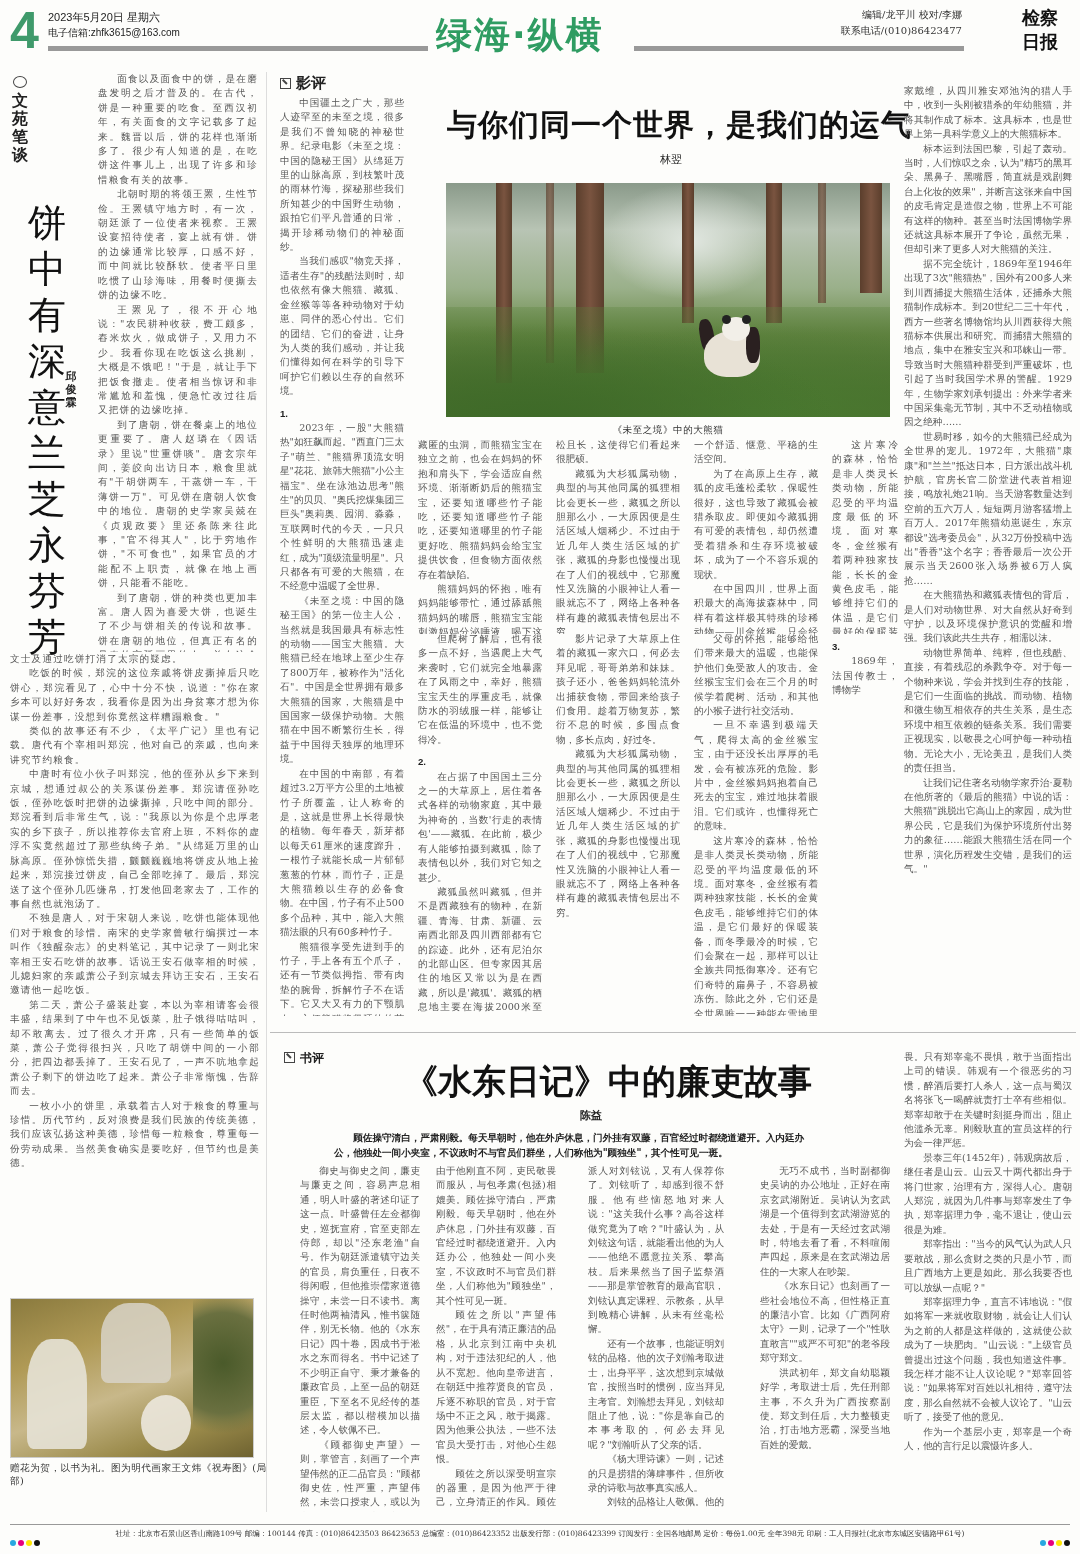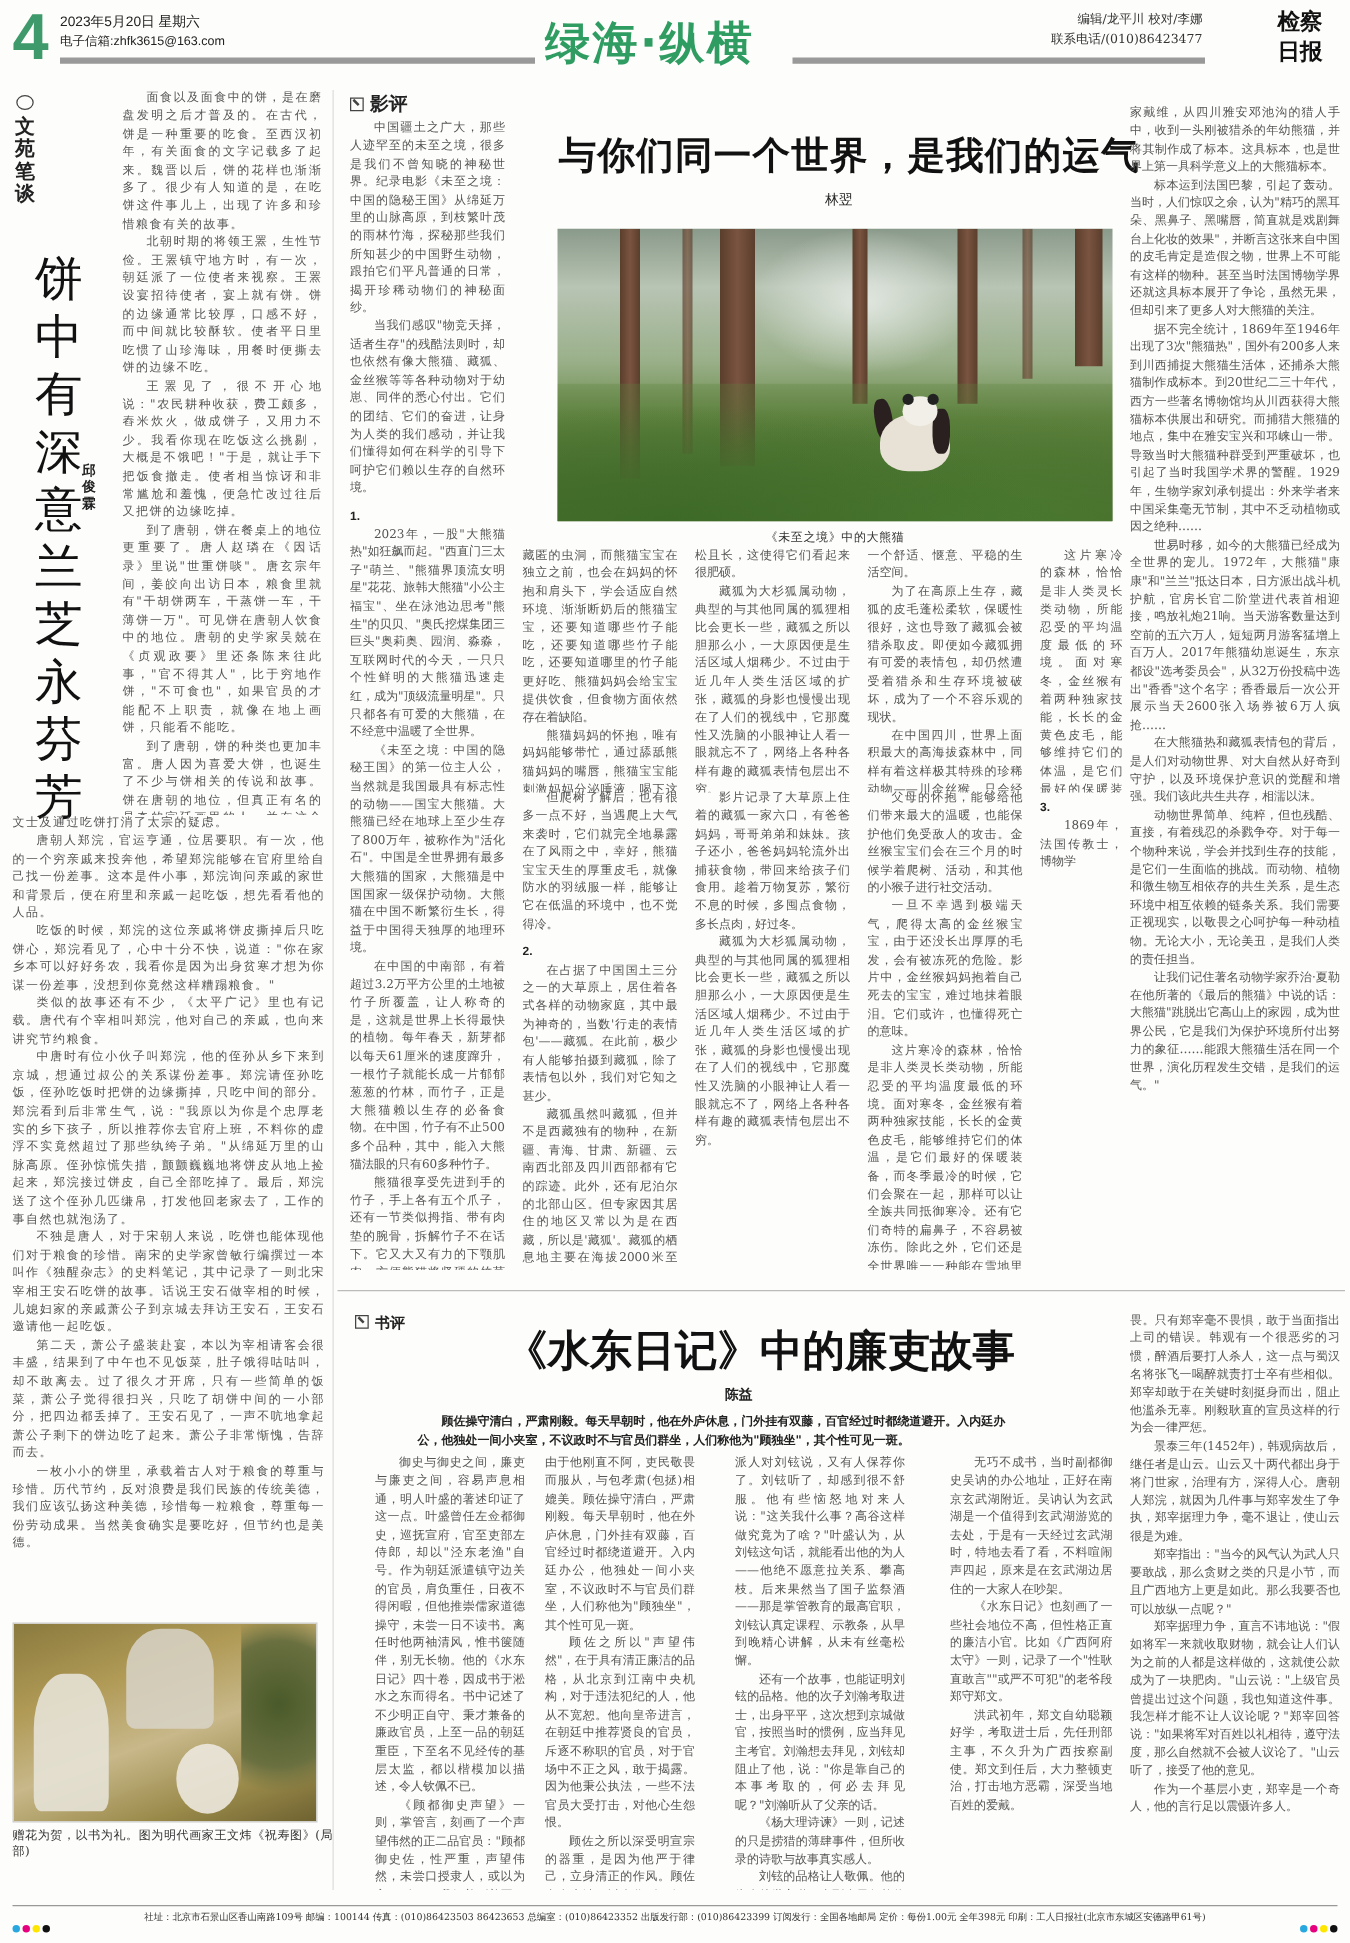--- a/index.html
+++ b/index.html
@@ -126,21 +126,20 @@
   <div class="col col-left-a">
     <p>面食以及面食中的饼，是在磨盘发明之后才普及的。在古代，饼是一种重要的吃食。至西汉初年，有关面食的文字记载多了起来。魏晋以后，饼的花样也渐渐多了。很少有人知道的是，在吃饼这件事儿上，出现了许多和珍惜粮食有关的故事。</p>
     <p>北朝时期的将领王罴，生性节俭。王罴镇守地方时，有一次，朝廷派了一位使者来视察。王罴设宴招待使者，宴上就有饼。饼的边缘通常比较厚，口感不好，而中间就比较酥软。使者平日里吃惯了山珍海味，用餐时便撕去饼的边缘不吃。</p>
     <p>王罴见了，很不开心地说："农民耕种收获，费工颇多，舂米炊火，做成饼子，又用力不少。我看你现在吃饭这么挑剔，大概是不饿吧！"于是，就让手下把饭食撤走。使者相当惊讶和非常尴尬和羞愧，便急忙改过往后又把饼的边缘吃掉。</p>
     <p>到了唐朝，饼在餐桌上的地位更重要了。唐人赵璘在《因话录》里说"世重饼啖"。唐玄宗年间，姜皎向出访日本，粮食里就有"干胡饼两车，干蒸饼一车，干薄饼一万"。可见饼在唐朝人饮食中的地位。唐朝的史学家吴兢在《贞观政要》里还条陈来往此事，"官不得其人"，比于穷地作饼，"不可食也"，如果官员的才能配不上职责，就像在地上画饼，只能看不能吃。</p>
     <p>到了唐朝，饼的种类也更加丰富。唐人因为喜爱大饼，也诞生了不少与饼相关的传说和故事。饼在唐朝的地位，但真正有名的是奇的宫廷画里的人，并在这个时代有十二个宫廷菜系还其不久。不过，唐人的饼里却有许多与节约粮食相关的故事。</p>
 
   </div>
   <div class="col col-left-b">
     <p style="text-indent:0">文士及通过吃饼打消了太宗的疑虑。</p>
-    <p>唐朝人郑浣，官运亨通，位居要职。有一次，他的一个穷亲戚来投奔他，希望郑浣能够在官府里给自己找一份差事。这本是件小事，郑浣询问亲戚的家世和背景后，便在府里和亲戚一起吃饭，想先看看他的人品。</p>
     <p>吃饭的时候，郑浣的这位亲戚将饼皮撕掉后只吃饼心，郑浣看见了，心中十分不快，说道："你在家乡本可以好好务农，我看你是因为出身贫寒才想为你谋一份差事，没想到你竟然这样糟蹋粮食。"</p>
     <p>类似的故事还有不少，《太平广记》里也有记载。唐代有个宰相叫郑浣，他对自己的亲戚，也向来讲究节约粮食。</p>
     <p>中唐时有位小伙子叫郑浣，他的侄孙从乡下来到京城，想通过叔公的关系谋份差事。郑浣请侄孙吃饭，侄孙吃饭时把饼的边缘撕掉，只吃中间的部分。郑浣看到后非常生气，说："我原以为你是个忠厚老实的乡下孩子，所以推荐你去官府上班，不料你的虚浮不实竟然超过了那些纨绔子弟。"从绵延万里的山脉高原。侄孙惊慌失措，颤颤巍巍地将饼皮从地上捡起来，郑浣接过饼皮，自己全部吃掉了。最后，郑浣送了这个侄孙几匹缣帛，打发他回老家去了，工作的事自然也就泡汤了。</p>
     <p>不独是唐人，对于宋朝人来说，吃饼也能体现他们对于粮食的珍惜。南宋的史学家曾敏行编撰过一本叫作《独醒杂志》的史料笔记，其中记录了一则北宋宰相王安石吃饼的故事。话说王安石做宰相的时候，儿媳妇家的亲戚萧公子到京城去拜访王安石，王安石邀请他一起吃饭。</p>
     <p>第二天，萧公子盛装赴宴，本以为宰相请客会很丰盛，结果到了中午也不见饭菜，肚子饿得咕咕叫，却不敢离去。过了很久才开席，只有一些简单的饭菜，萧公子觉得很扫兴，只吃了胡饼中间的一小部分，把四边都丢掉了。王安石见了，一声不吭地拿起萧公子剩下的饼边吃了起来。萧公子非常惭愧，告辞而去。</p>
     <p>一枚小小的饼里，承载着古人对于粮食的尊重与珍惜。历代节约，反对浪费是我们民族的传统美德，我们应该弘扬这种美德，珍惜每一粒粮食，尊重每一份劳动成果。当然美食确实是要吃好，但节约也是美德。</p>
   </div>
 
   <div class="left-image">
     <div class="tree"></div>
@@ -201,21 +200,21 @@
     <div class="num">2.</div>
     <p>在占据了中国国土三分之一的大草原上，居住着各式各样的动物家庭，其中最为神奇的，当数'行走的表情包'——藏狐。在此前，极少有人能够拍摄到藏狐，除了表情包以外，我们对它知之甚少。</p>
     <p>藏狐虽然叫藏狐，但并不是西藏独有的物种，在新疆、青海、甘肃、新疆、云南西北部及四川西部都有它的踪迹。此外，还有尼泊尔的北部山区。但专家因其居住的地区又常以为是在西藏，所以是'藏狐'。藏狐的栖息地主要在海拔2000米至5200米之间的高原地区。为了能在高原上保暖御寒，藏狐的被毛非常浓密、蓬</p>
   </div>
 
   <div class="col col-g3">
     <p style="text-indent:0">松且长，这使得它们看起来很肥硕。</p>
     <p>藏狐为大杉狐属动物，典型的与其他同属的狐狸相比会更长一些，藏狐之所以胆那么小，一大原因便是生活区域人烟稀少。不过由于近几年人类生活区域的扩张，藏狐的身影也慢慢出现在了人们的视线中，它那魔性又洗脑的小眼神让人看一眼就忘不了，网络上各种各样有趣的藏狐表情包层出不穷。</p>
   </div>
   <div class="col col-f3">
-    <p>影片记录了大草原上住着的藏狐一家六口，有爸爸妈妈，哥哥弟弟和妹妹。孩子还小，爸爸妈妈轮流外出捕获食物，带回来给孩子们食用。趁着万物复苏，繁衍不息的时候，多囤点食物，多长点肉，好过冬。</p>
+    <p>影片记录了大草原上住着的藏狐一家六口，何必去拜见呢，哥哥弟弟和妹妹。孩子还小，爸爸妈妈轮流外出捕获食物，带回来给孩子们食用。趁着万物复苏，繁衍不息的时候，多囤点食物，多长点肉，好过冬。</p>
     <p>藏狐为大杉狐属动物，典型的与其他同属的狐狸相比会更长一些，藏狐之所以胆那么小，一大原因便是生活区域人烟稀少。不过由于近几年人类生活区域的扩张，藏狐的身影也慢慢出现在了人们的视线中，它那魔性又洗脑的小眼神让人看一眼就忘不了，网络上各种各样有趣的藏狐表情包层出不穷。</p>
   </div>
 
   <div class="col col-g4">
     <p style="text-indent:0">一个舒适、惬意、平稳的生活空间。</p>
     <p>为了在高原上生存，藏狐的皮毛蓬松柔软，保暖性很好，这也导致了藏狐会被猎杀取皮。即便如今藏狐拥有可爱的表情包，却仍然遭受着猎杀和生存环境被破坏，成为了一个不容乐观的现状。</p>
     <p>在中国四川，世界上面积最大的高海拔森林中，同样有着这样极其特殊的珍稀动物——川金丝猴。只会经常攀缘于树丛中，很少下地活动，金丝猴宝宝从出生到长大，大多数的时间都是躲在父母怀里的。</p>
   </div>
   <div class="col col-f4">
     <p>父母的怀抱，能够给他们带来最大的温暖，也能保护他们免受敌人的攻击。金丝猴宝宝们会在三个月的时候学着爬树、活动，和其他的小猴子进行社交活动。</p>

